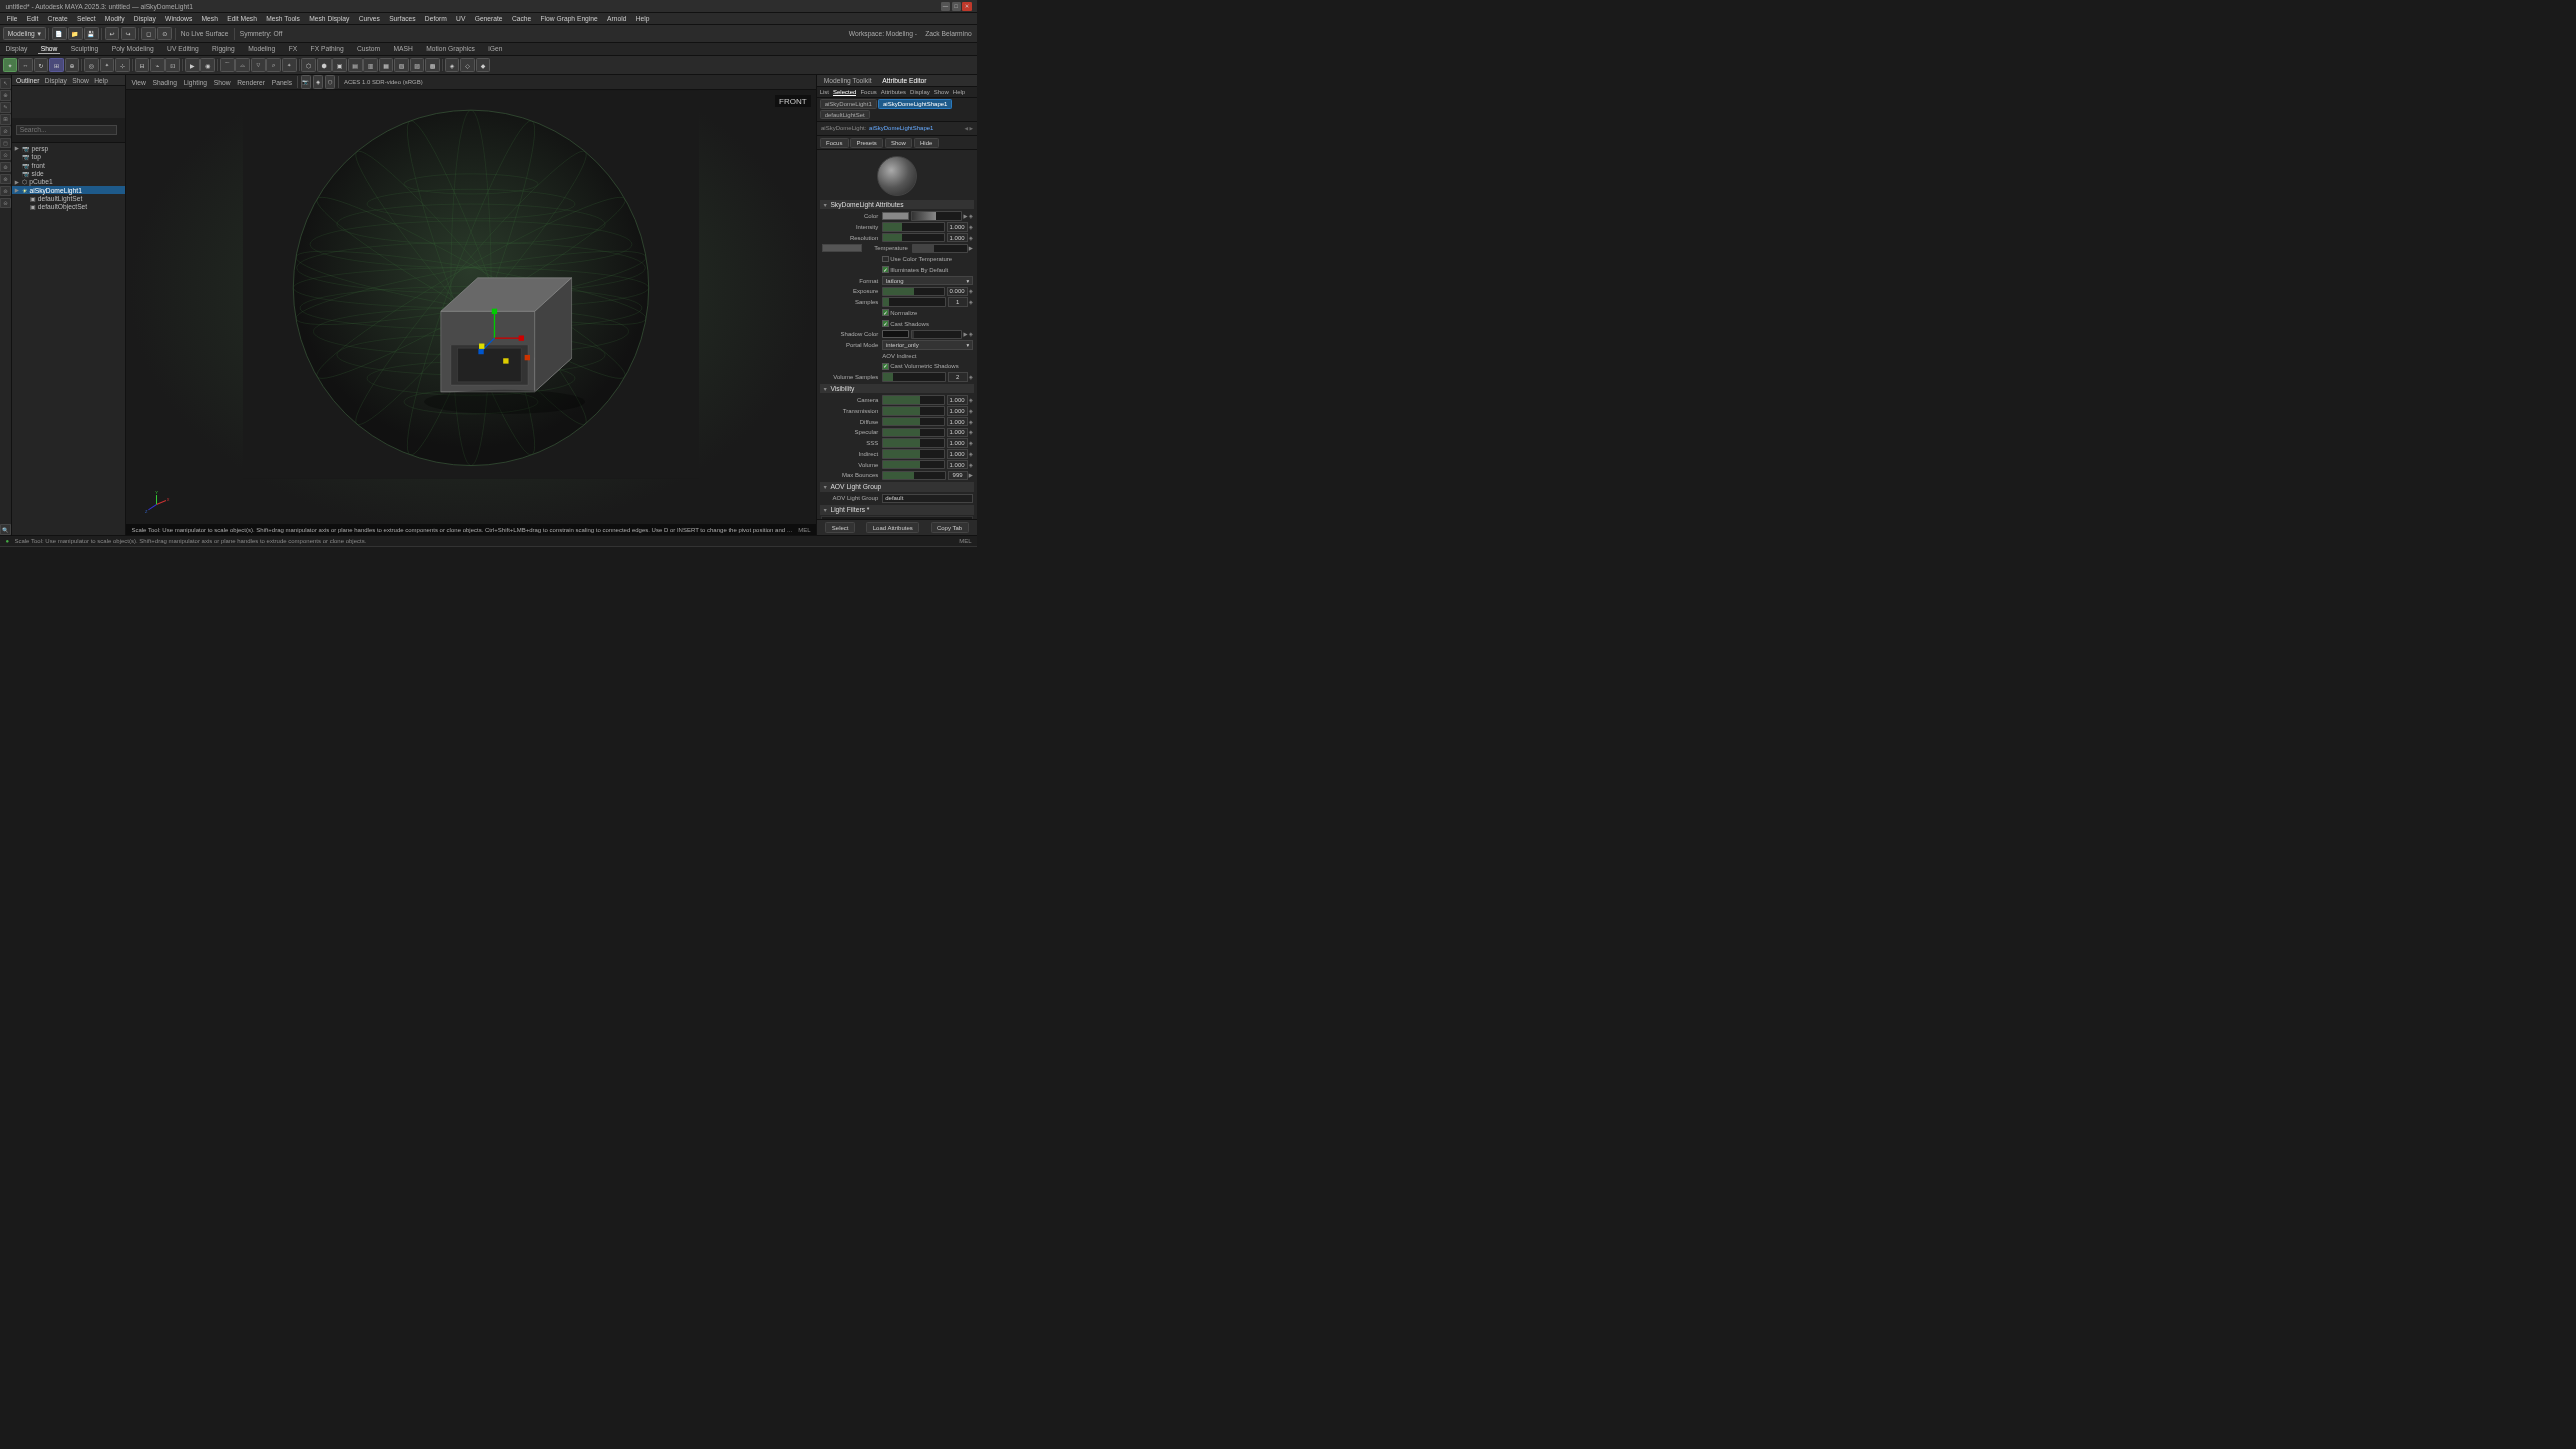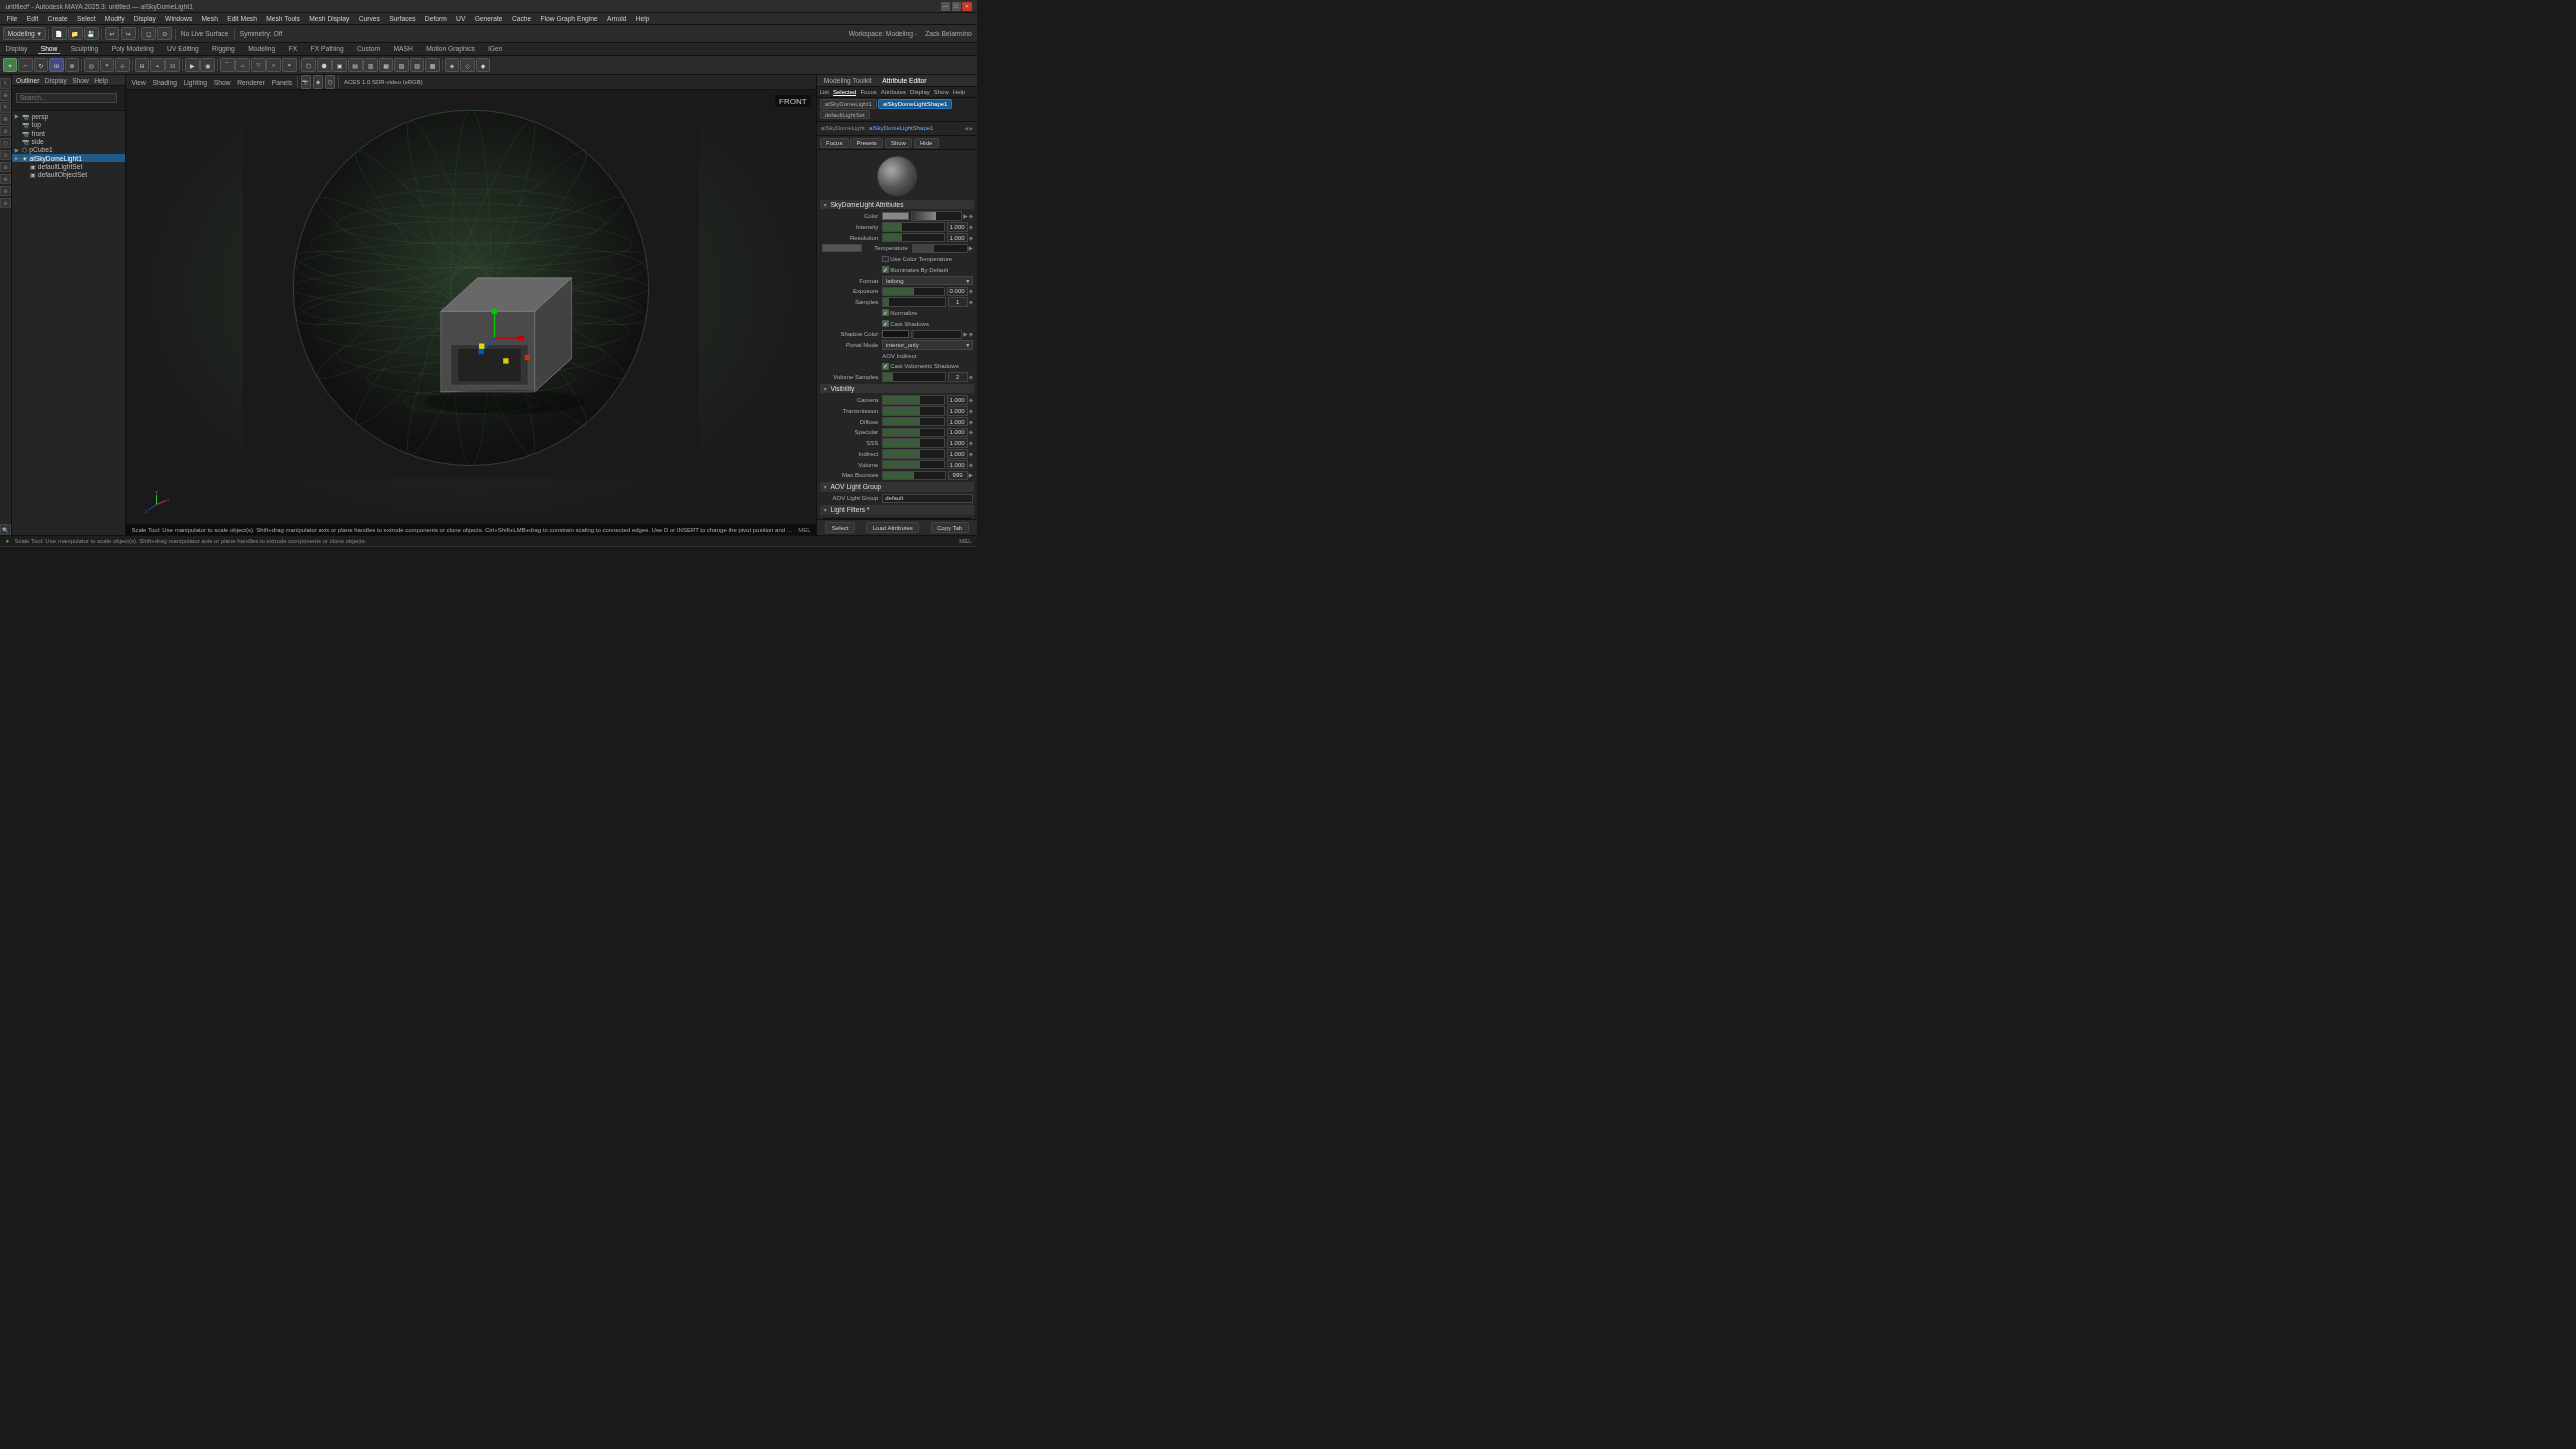--- a/index.html
+++ b/index.html
@@ -196,20 +196,21 @@
       color: #aaa;
       cursor: pointer;
     }
     #outliner-search {
       height: 12px;
       background: #1e1e1e;
       border-bottom: 0.7px solid #111;
       padding: 12px 4px;
       display: flex;
       align-items: center;
+      margin-top: 32px;
     }
     #outliner-search input {
       background: #2a2a2a;
       border: 0.7px solid #444;
       color: #ccc;
       font-size: 6.7px;
       width: 81px;
       height: 9.4px;
       padding: 0 2.7px;
     }

